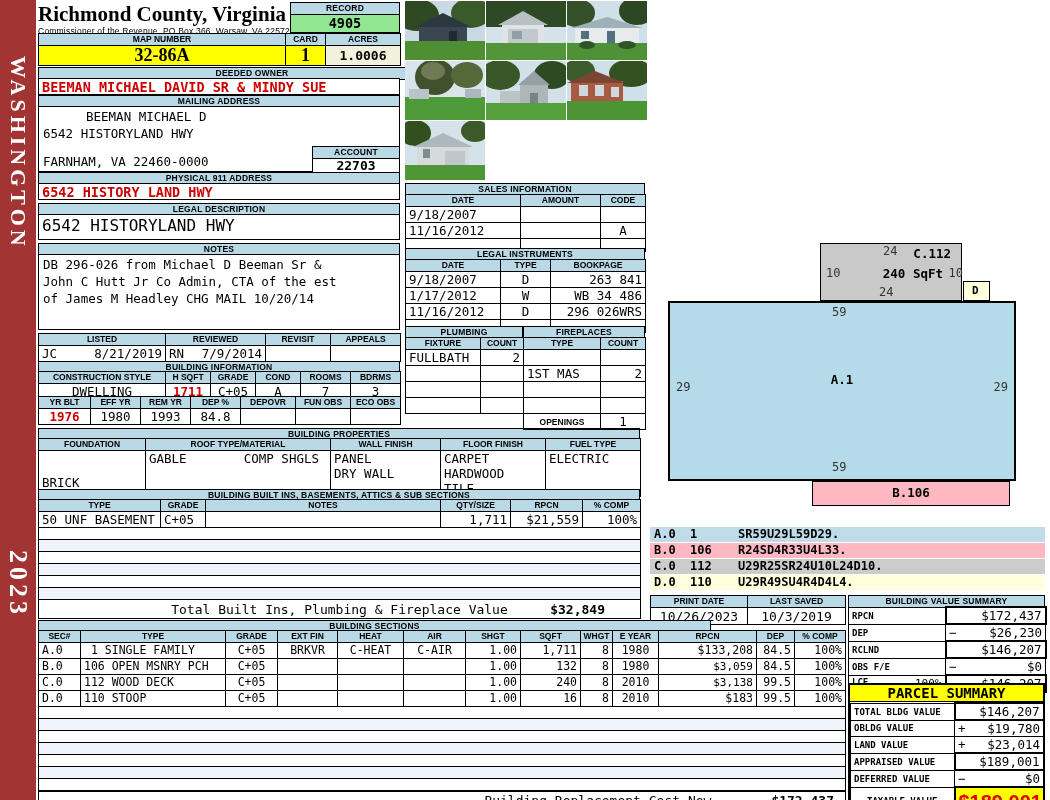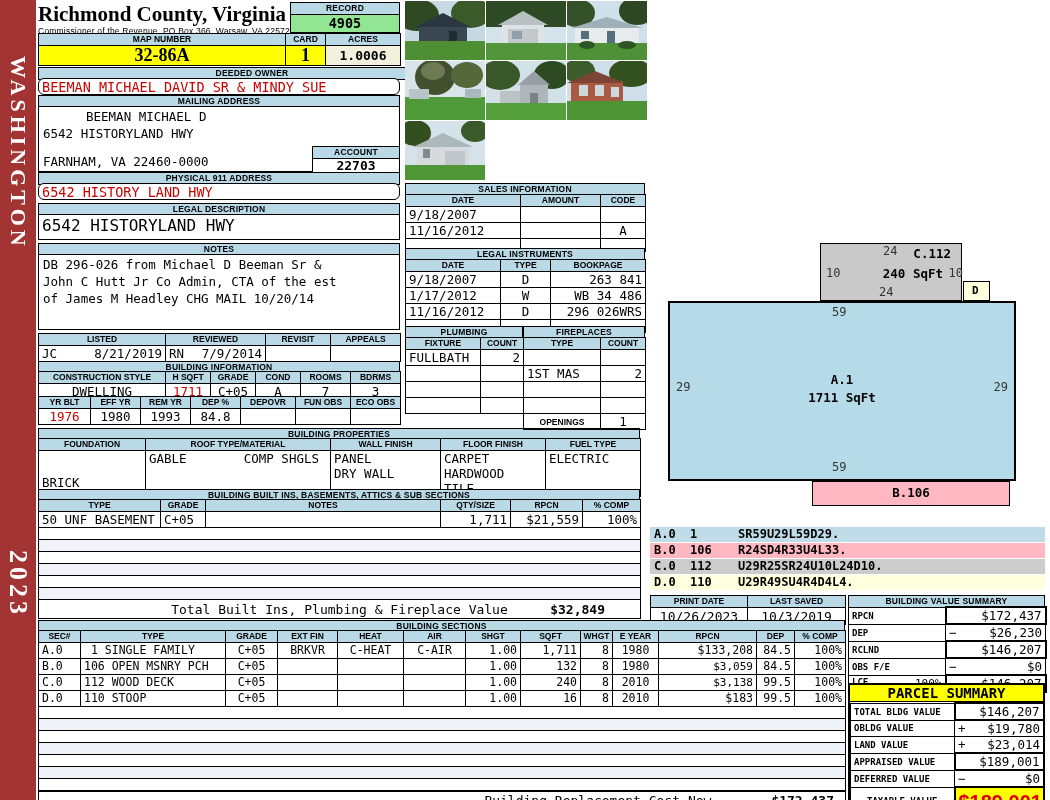--- a/index.html
+++ b/index.html
@@ -18,21 +18,21 @@
 
   
   .band { background:#b9d9e6; border:1px solid #000;
           font:bold 8.5px/11px "Liberation Sans",sans-serif; text-align:center; letter-spacing:.2px; }
 
   table { border-collapse:collapse; table-layout:fixed; }
   td,th { border:1px solid #000; padding:0 3px; overflow:hidden; white-space:nowrap;
           font:12.5px/15px "DejaVu Sans Mono", monospace; }
   th.h { background:#b9d9e6; font:bold 8.5px/11px "Liberation Sans",sans-serif; padding:0 1px; text-align:center; }
 
-  .red { color:#cc0000; font-weight:normal;border-radius:6px; }
+  .red { color:#cc0000; font-weight:bold; }
   .b { font-weight:bold; }
   .r { text-align:right; }
   .c { text-align:center; }
   .stripe { background:#f1f3fa; }
   .box { border:1px solid #000; background:#fff; }
 
   .title { font:bold 21px/24px "Liberation Serif",serif; }
   .subtitle { font:8.5px/10px "Liberation Sans",sans-serif; text-align:center; letter-spacing:.2px; }
 
   .yellow { background:#ffff00; }
@@ -527,21 +527,20 @@
     </div>
 
     <div class="shape" style="left:313px; top:96px; width:27px; height:20px; background:#ffffdd; border-width:1px;">
       <span class="slabel" style="top:2px; left:8px; font-size:11px;">D</span>
     </div>
 
     <div class="shape" style="left:18px; top:116px; width:348px; height:180px; background:#b4dbe7;">
       <span class="dim" style="top:3px; left:162px;">59</span>
       <span class="dim" style="top:78px; left:6px;">29</span>
       <span class="slabel" style="top:70px; left:0; right:0; text-align:center;">A.1</span>
-      <span class="slabel" style="top:88px; left:0; right:0; text-align:center;">1711 SqFt</span>
       <span class="dim" style="top:78px; right:6px;">29</span>
       <span class="dim" style="bottom:5px; left:162px;">59</span>
     </div>
 
     <div class="shape" style="left:162px; top:296px; width:198px; height:25px; background:#ffb7c1; border-width:1px;">
       <span class="slabel" style="top:4px; left:0; right:0; text-align:center;">B.106</span>
     </div>
   </div>
 
   <div class="abs" style="left:650px; top:527px; width:395px;">
@@ -663,21 +662,21 @@
             </td>
       </tr>
       <tr style="height:29px;">
         <td class="small-label c" style="width:72px; white-space:normal; line-height:11px;">TAXABLE VALUE</td>
         <td class="yellow r" style="font:bold 20px/26px 'Liberation Sans',sans-serif; color:#e00000; border-width:2px;">$189,001</td>
       </tr>
     </tbody>
       </table>
   </div>
 
-  <div class="abs band" style="left:38px; top:620px; width:807px;">BUILDING SECTIONS</div>
+  <div class="abs band" style="left:38px; top:620px; width:673px;">BUILDING SECTIONS</div>
   <table class="abs" style="left:38px; top:630px; width:807px;">
     <colgroup>
       <col style="width:42px">
         <col style="width:145px">
         <col style="width:52px">
         <col style="width:60px">
       <col style="width:66px">
         <col style="width:62px">
         <col style="width:55px">
         <col style="width:60px">

